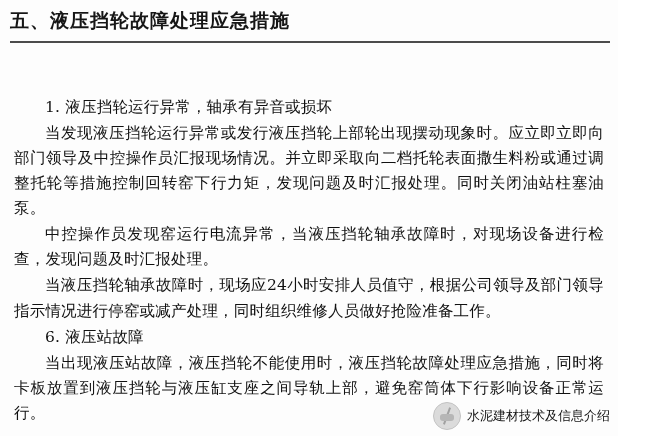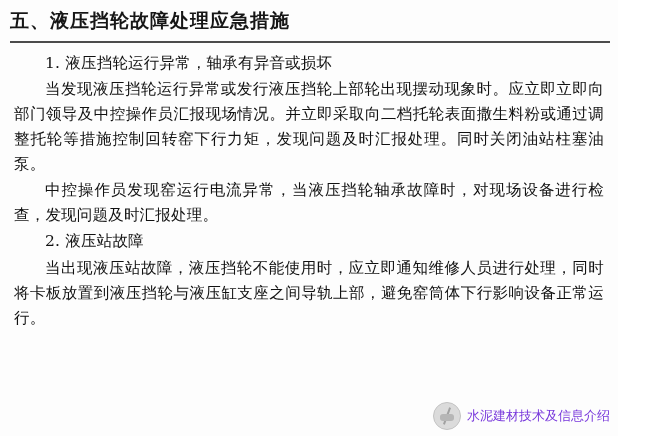--- a/index.html
+++ b/index.html
@@ -35,20 +35,21 @@
     line-height: 1.3;
     white-space: nowrap;
   }
   .heading-rule {
     margin: 2px 8px 0 10px;
     height: 2px;
     background: #4c4c4c;
   }
   .body-text {
     padding: 8px 14px 0 14px;
+    margin-top: 44px;
   }
   .para {
     font-family: "DejaVu Serif", "Liberation Serif", serif;
     font-size: 15.5px;
     line-height: 1.62;
     color: #111111;
     text-align: justify;
     text-justify: inter-ideograph;
     margin: 0 0 1px 0;
     letter-spacing: 0.2px;
@@ -90,40 +91,41 @@
     left: 6px;
     top: 11px;
     width: 14px;
     height: 7px;
     border-radius: 3px;
     background: #b0b0b0;
   }
   .wm-text {
     font-family: "DejaVu Sans", "Liberation Sans", sans-serif;
     font-size: 13px;
-    color: #6d28d9;
+    color: #000000;
     white-space: nowrap;
   }
 </style>
 </head>
 <body>
 
 <div class="page">
 
   <div class="heading-wrap">
     <div class="heading">五、液压挡轮故障处理应急措施</div>
   </div>
   <div class="heading-rule"></div>
 
   <div class="body-text">
     <p class="para indent">1. 液压挡轮运行异常，轴承有异音或损坏</p>
     <p class="para indent">当发现液压挡轮运行异常或发行液压挡轮上部轮出现摆动现象时。应立即立即向部门领导及中控操作员汇报现场情况。并立即采取向二档托轮表面撒生料粉或通过调整托轮等措施控制回转窑下行力矩，发现问题及时汇报处理。同时关闭油站柱塞油泵。</p>
     <p class="para indent">中控操作员发现窑运行电流异常，当液压挡轮轴承故障时，对现场设备进行检查，发现问题及时汇报处理。</p>
-    <p class="para indent">2. 液压站故障</p>
-    <p class="para indent">当出现液压站故障，液压挡轮不能使用时，应立即通知维修人员进行处理，同时将卡板放置到液压挡轮与液压缸支座之间导轨上部，避免窑筒体下行影响设备正常运行。</p>
+    <p class="para indent">当液压挡轮轴承故障时，现场应24小时安排人员值守，根据公司领导及部门领导指示情况进行停窑或减产处理，同时组织维修人员做好抢险准备工作。</p>
+    <p class="para indent">6. 液压站故障</p>
+    <p class="para indent">当出现液压站故障，液压挡轮不能使用时，液压挡轮故障处理应急措施，同时将卡板放置到液压挡轮与液压缸支座之间导轨上部，避免窑筒体下行影响设备正常运行。</p>
   </div>
 
   <div class="watermark">
     <span class="wm-logo"></span>
     <span class="wm-text">水泥建材技术及信息介绍</span>
   </div>
 
 </div>
 
 </body></html>

